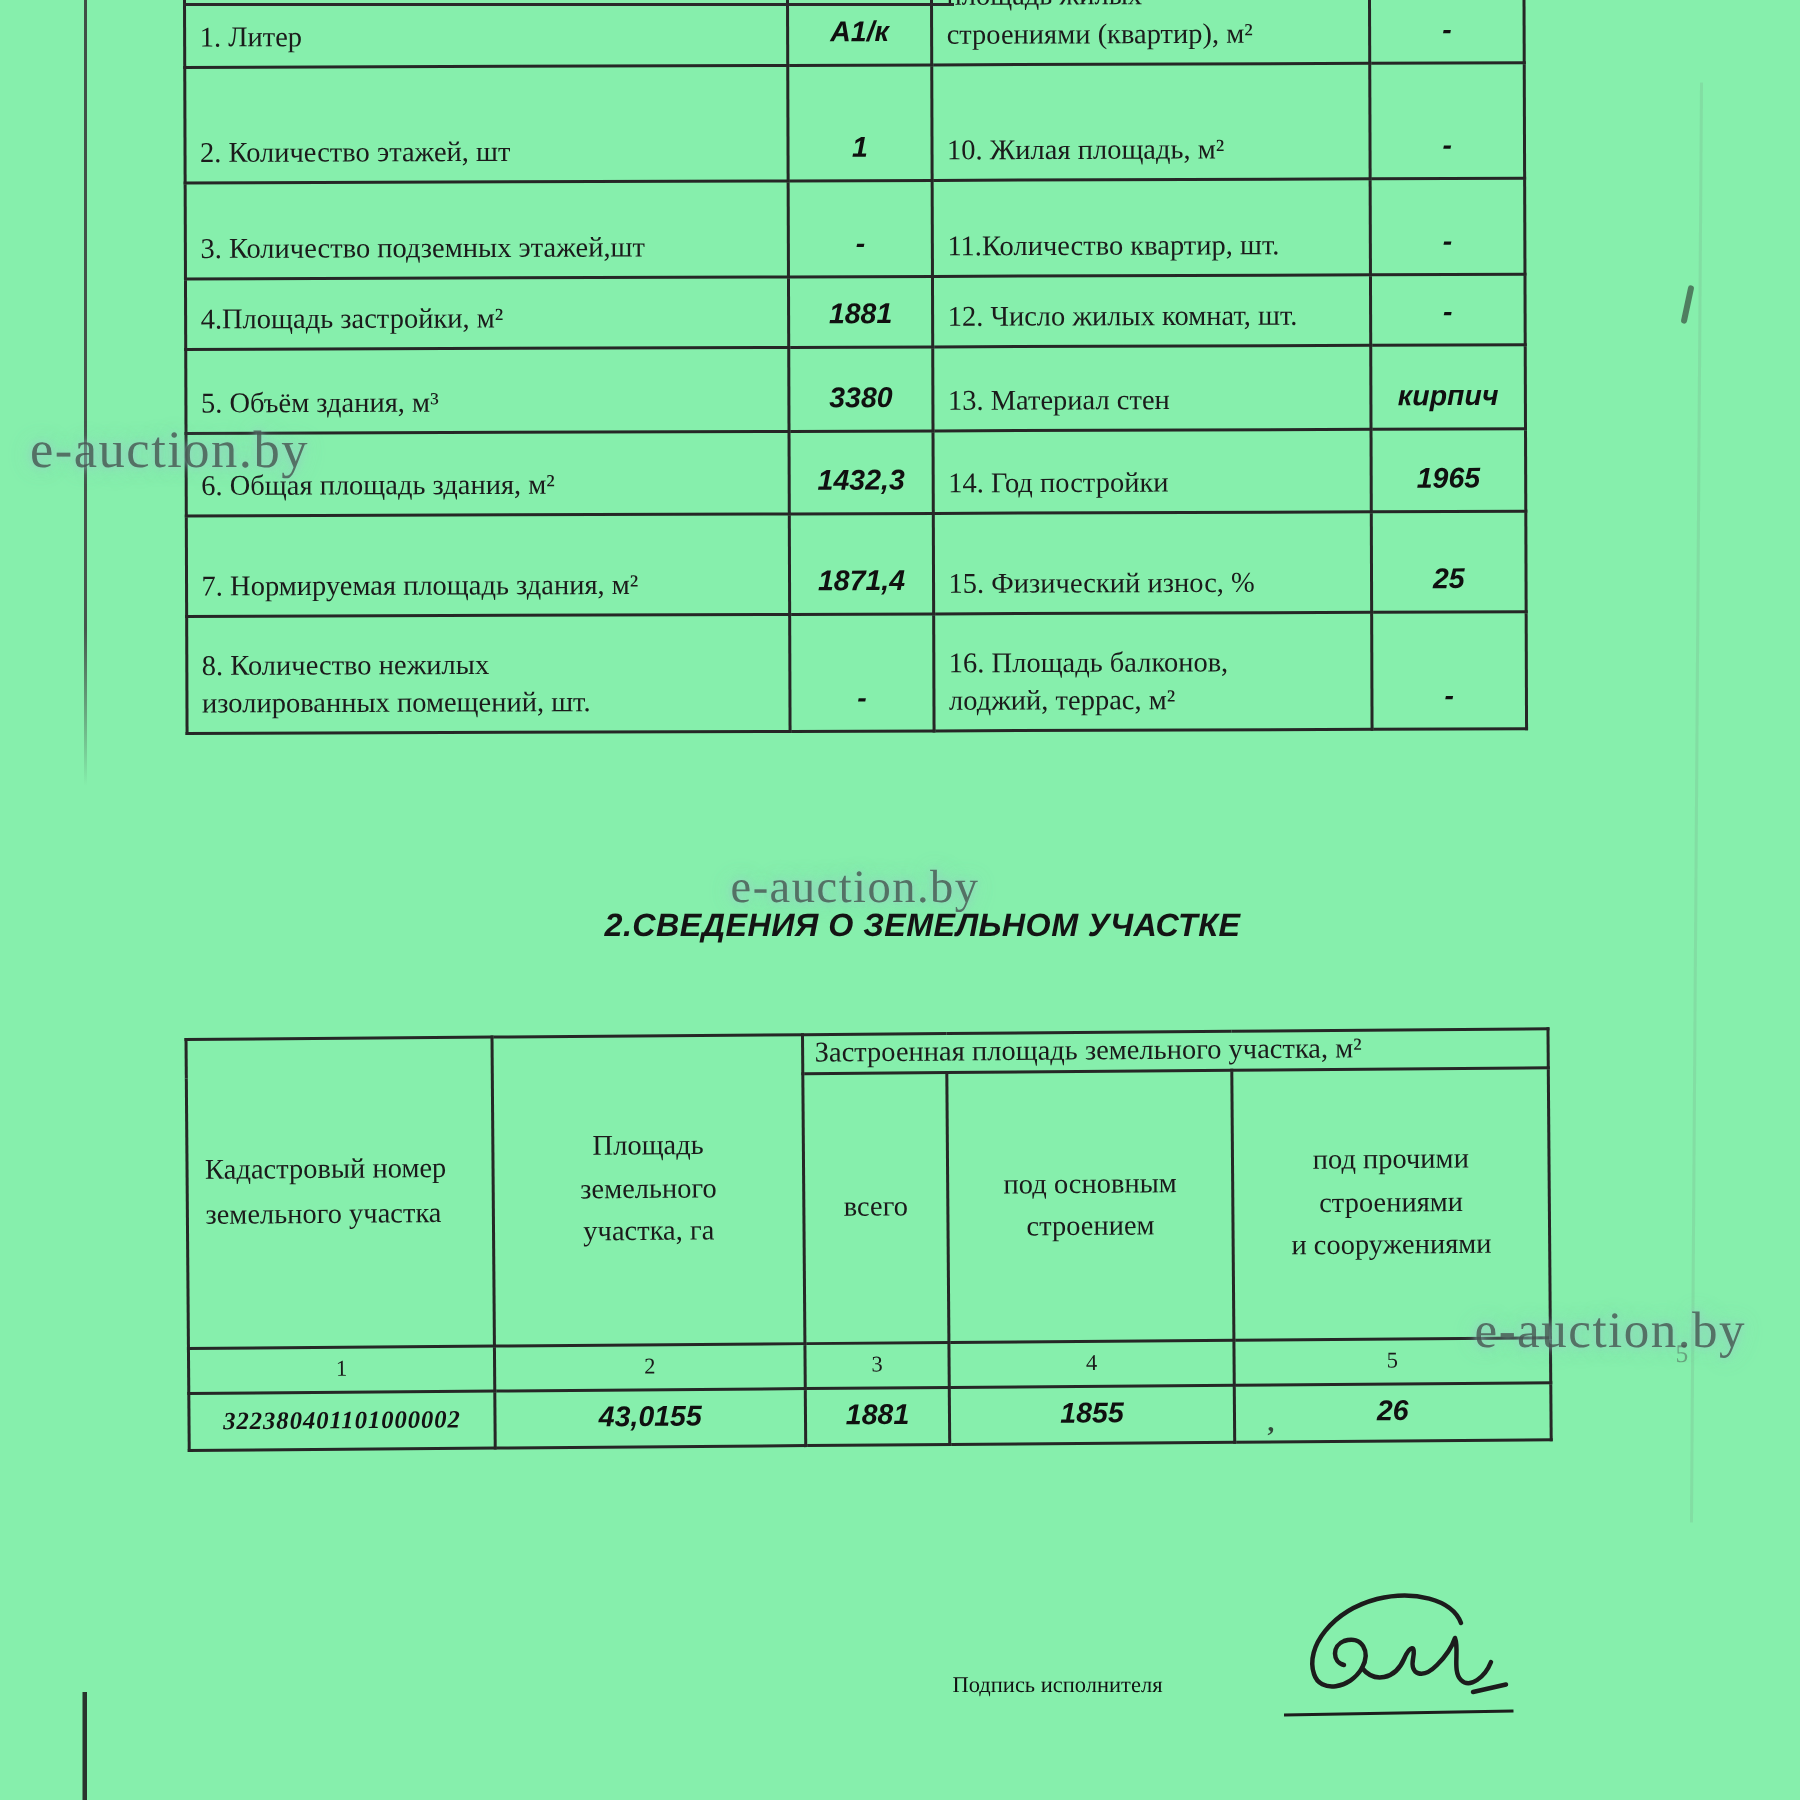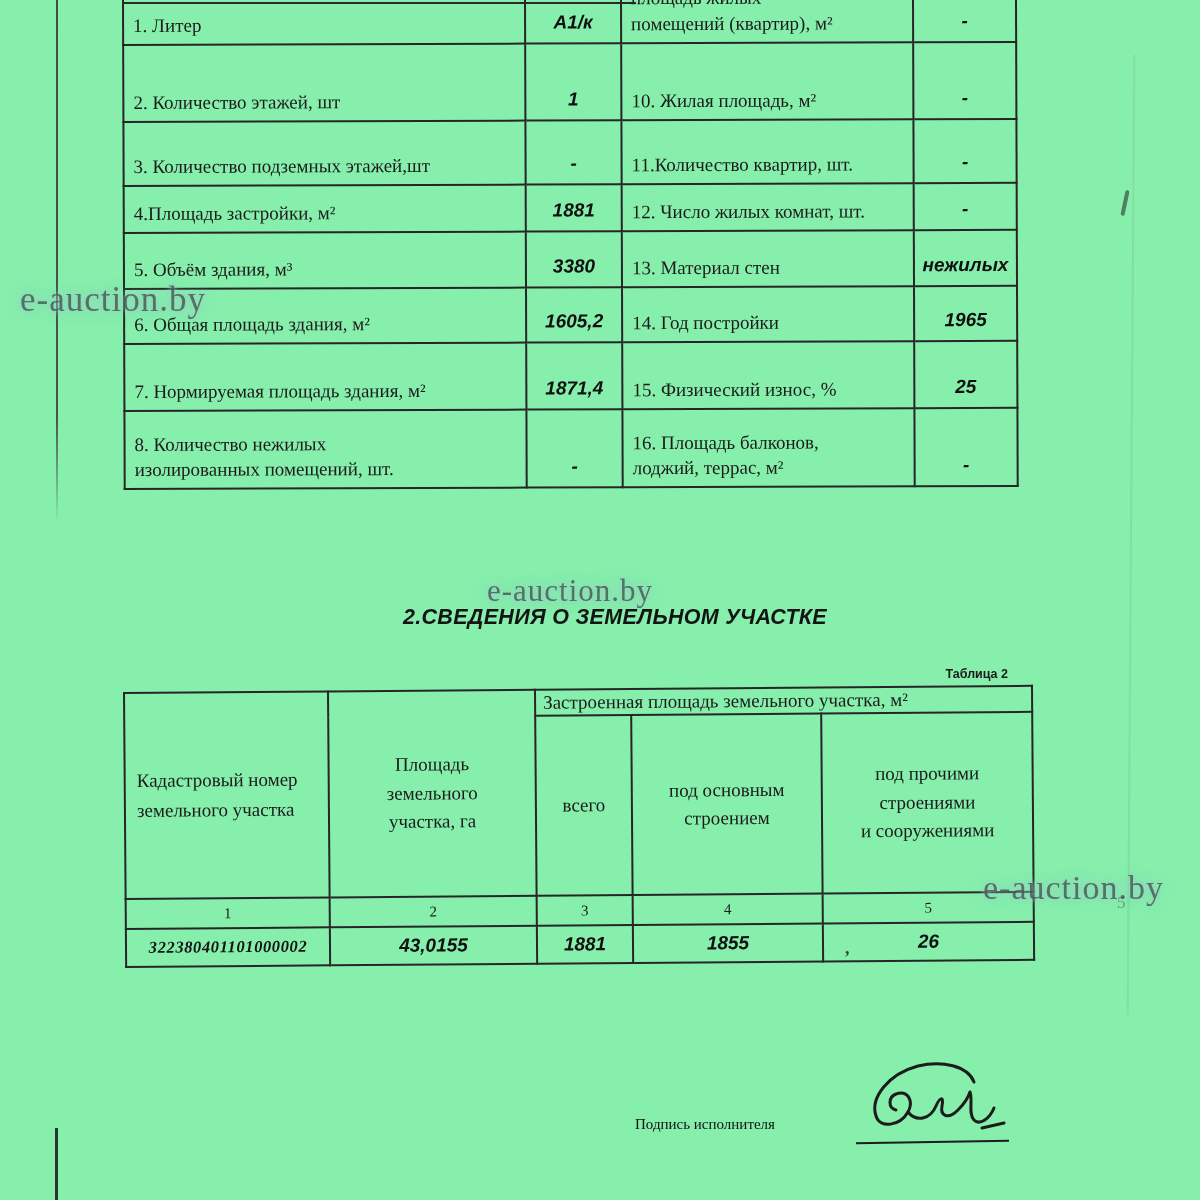--- a/index.html
+++ b/index.html
@@ -85,21 +85,21 @@
     <colgroup>
       <col style="width:402px">
         <col style="width:96px">
         <col style="width:292px">
         <col style="width:103px">
     </colgroup>
     <tbody>
         <tr style="height:45px">
       <td class="lbl">1. Литер</td>
       <td class="val">А1/к</td>
-      <td class="lbl r9"><span class="clipped">площадь жилых</span><span>помещений (квартир), м²</span></td>
+      <td class="lbl r9"><span class="clipped">площадь жилых</span><span>строениями (квартир), м²</span></td>
       <td class="val">-</td>
     </tr>
     <tr style="height:77px">
       <td class="lbl">2. Количество этажей, шт</td>
       <td class="val">1</td>
       <td class="lbl">10. Жилая площадь, м²</td>
       <td class="val">-</td>
     </tr>
     <tr style="height:64px">
       <td class="lbl">3. Количество подземных этажей,шт</td>
@@ -110,25 +110,25 @@
     <tr style="height:47px">
       <td class="lbl">4.Площадь застройки, м²</td>
       <td class="val">1881</td>
       <td class="lbl">12. Число жилых комнат, шт.</td>
       <td class="val">-</td>
     </tr>
     <tr style="height:56px">
       <td class="lbl">5. Объём здания, м³</td>
       <td class="val">3380</td>
       <td class="lbl">13. Материал стен</td>
-      <td class="val">нежилых</td>
+      <td class="val">кирпич</td>
     </tr>
     <tr style="height:55px">
       <td class="lbl">6. Общая площадь здания, м²</td>
-      <td class="val">1605,2</td>
+      <td class="val">1432,3</td>
       <td class="lbl">14. Год постройки</td>
       <td class="val">1965</td>
     </tr>
     <tr style="height:67px">
       <td class="lbl">7. Нормируемая площадь здания, м²</td>
       <td class="val">1871,4</td>
       <td class="lbl">15. Физический износ, %</td>
       <td class="val">25</td>
     </tr>
     <tr style="height:78px">
@@ -141,21 +141,20 @@
     </tr>
   </tbody>
     </table>
   <div class="t1-topline"></div>
 
   <div class="wm wm1">e-auction.by</div>
   <div class="wm wm2">e-auction.by</div>
 
   <div class="heading">2.СВЕДЕНИЯ О ЗЕМЕЛЬНОМ УЧАСТКЕ</div>
 
-  <div class="t2caption">Таблица 2</div>
 
   <div class="t2wrap">
     <table class="t2">
       <colgroup>
         <col style="width:204px">
           <col style="width:207px">
           <col style="width:96px">
           <col style="width:190px">
           <col style="width:211px">
       </colgroup>

